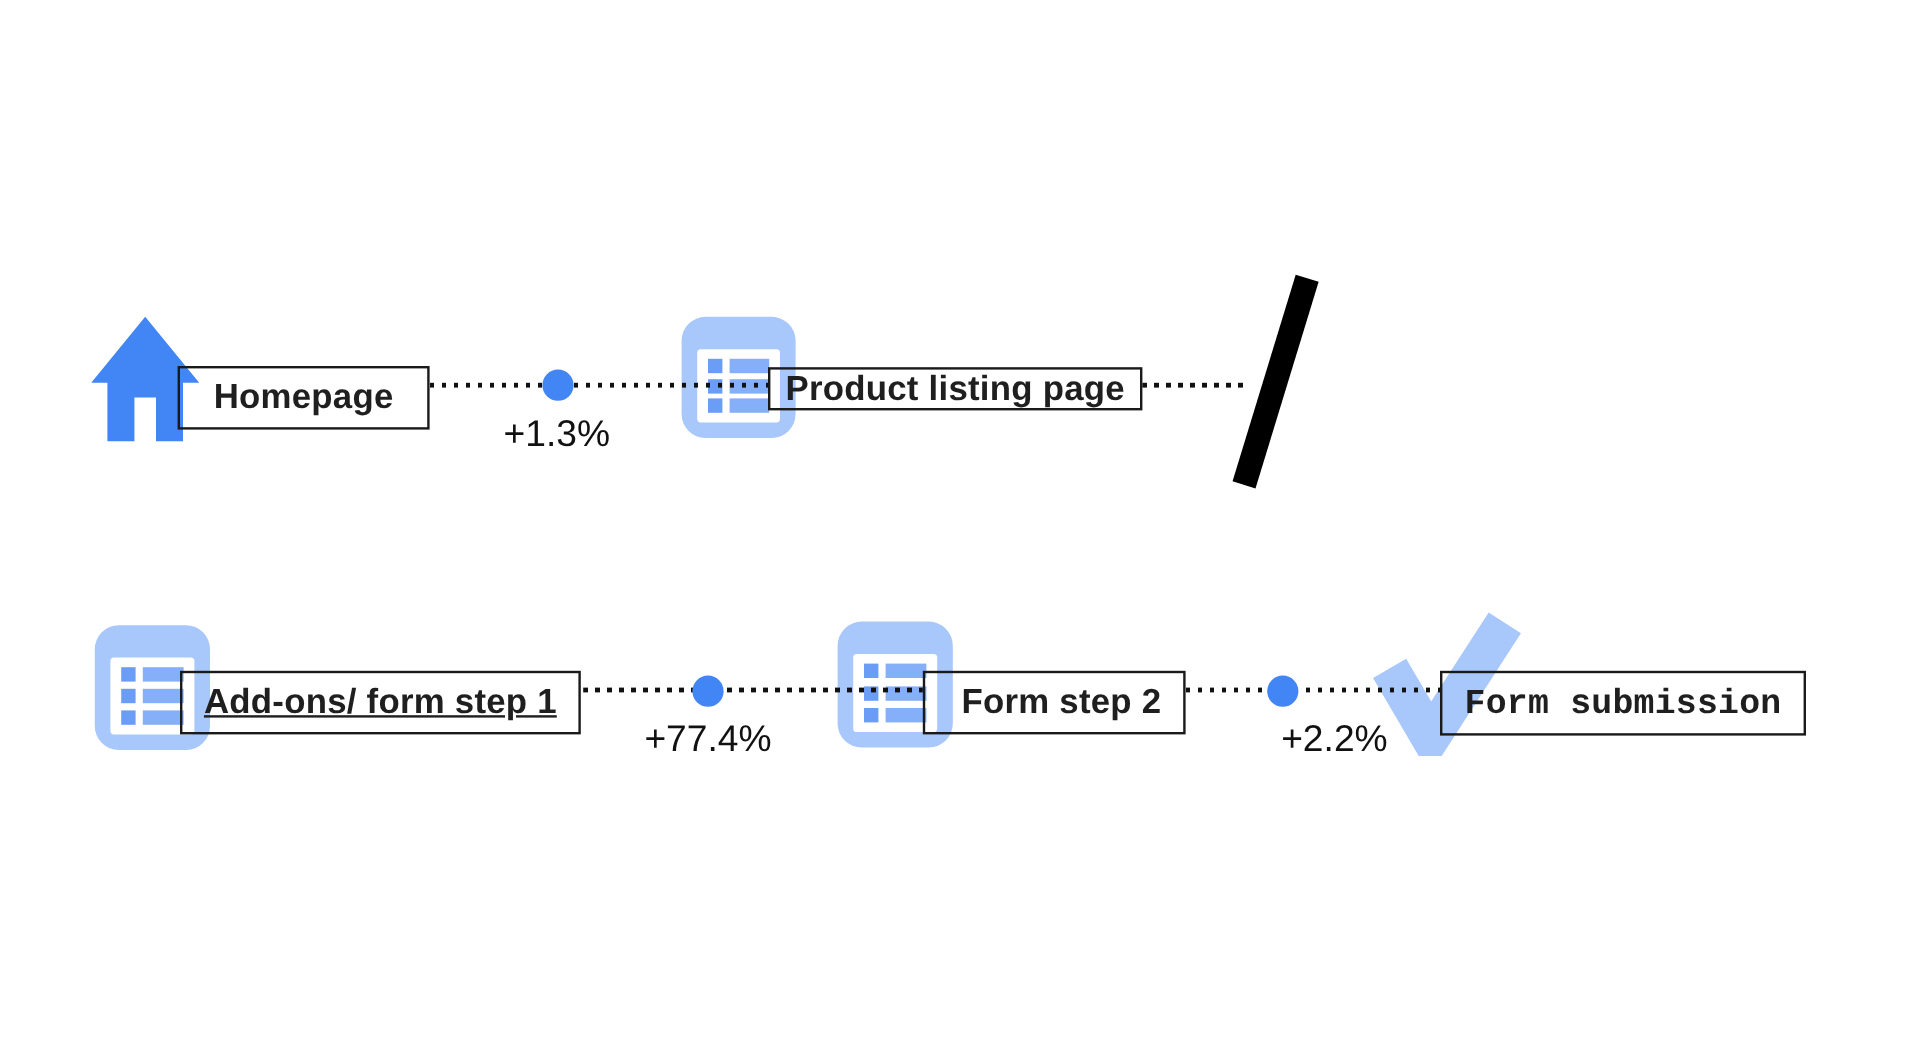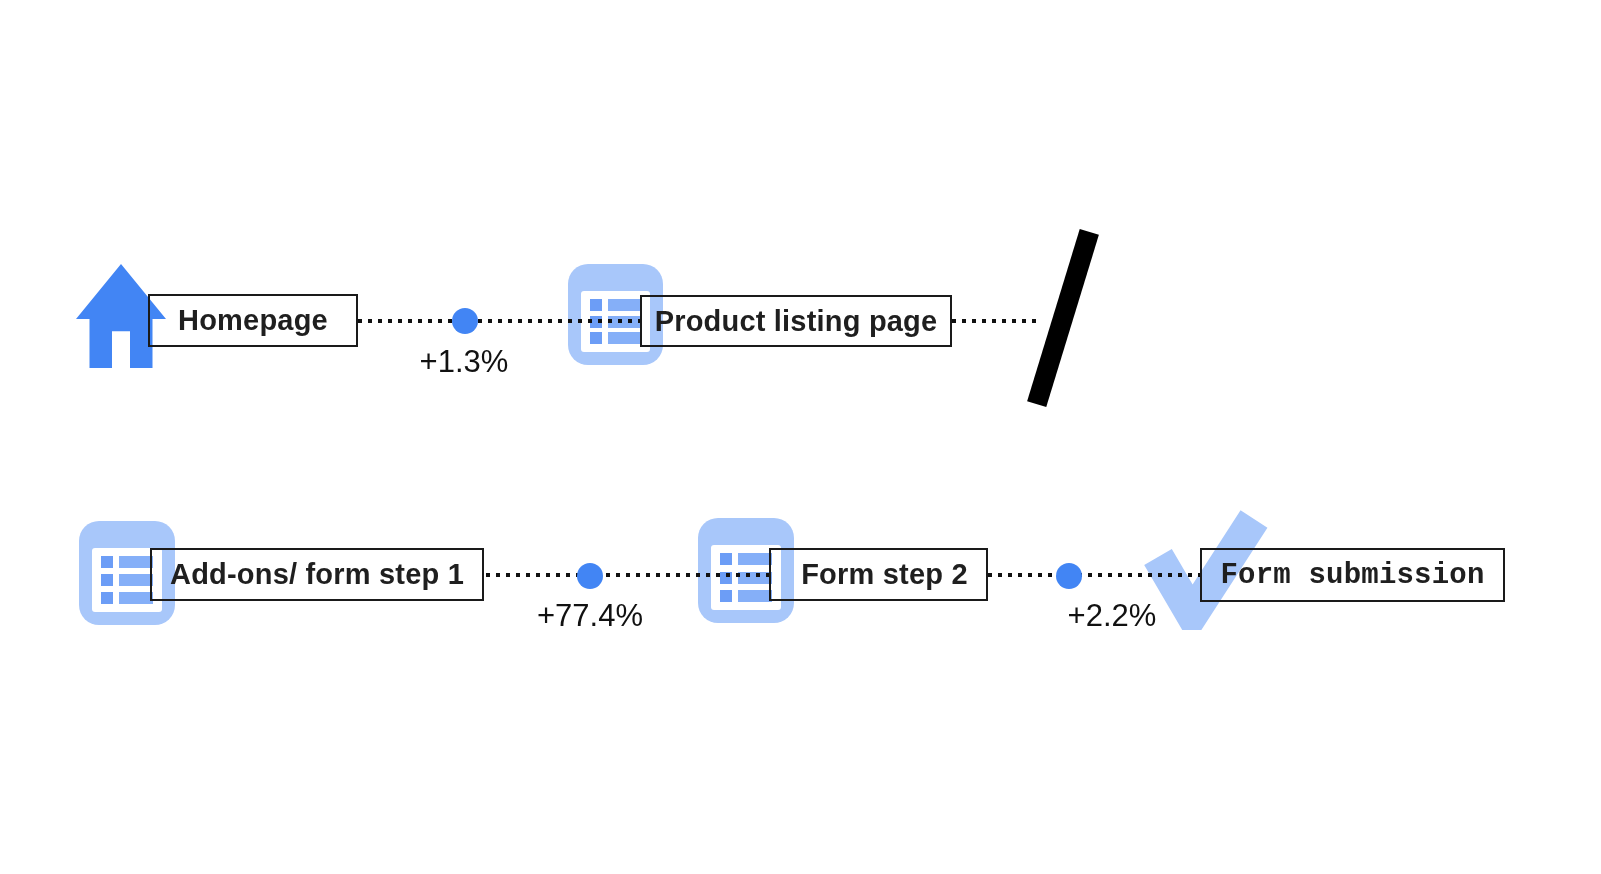--- a/index.html
+++ b/index.html
@@ -10,25 +10,25 @@
     overflow:hidden;
     font-family:"Liberation Sans", sans-serif;
   }
   
   .box-fill{position:absolute;background:#ffffff;z-index:1;}
   .box-frame{
     position:absolute;z-index:4;
     border:2.6px solid #1a1a1a;box-sizing:border-box;
     display:flex;align-items:center;justify-content:center;
     font-weight:700;font-size:29px;color:#1f1f1f;
-    letter-spacing:0.2px;white-space:nowrap;
+    letter-spacing:0.2px;white-space:nowrap;margin-top:11px;
   }
   .b1{left:148px;top:294px;width:210px;height:53px;}
-  .b2{left:640px;top:295px;width:312px;height:52px;}
-  .b3{left:150px;top:548px;width:334px;height:53px;}
+  .b2{left:640px;top:295px;width:312px;height:36px;}
+  .b3{left:150px;top:548px;width:334px;height:53px;text-decoration:underline;}
   .b4{left:769px;top:548px;width:219px;height:53px;padding-left:12px;}
   .b5{left:1200px;top:548px;width:305px;height:54px;font-family:Liberation Mono, monospace;}
   
   .icon{position:absolute;z-index:2;}
   #home-icon{left:76px;top:264px;}
   #list-icon-1{left:568px;top:264px;}
   #list-icon-2{left:79px;top:521px;}
   #list-icon-3{left:698px;top:518px;}
   #check-icon{left:1133px;top:508px;}
   .list-icon{

